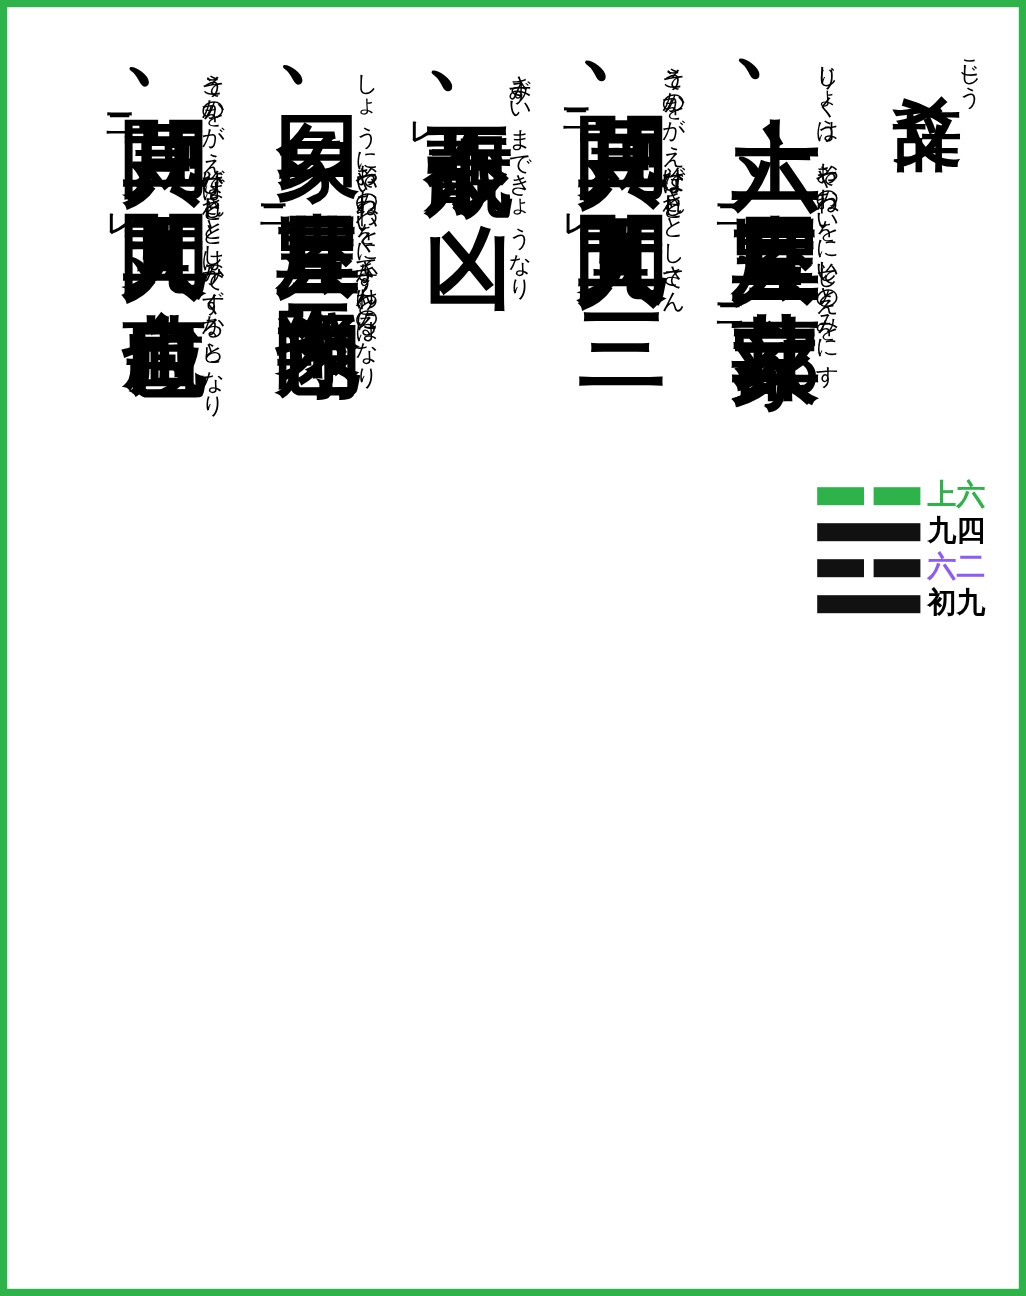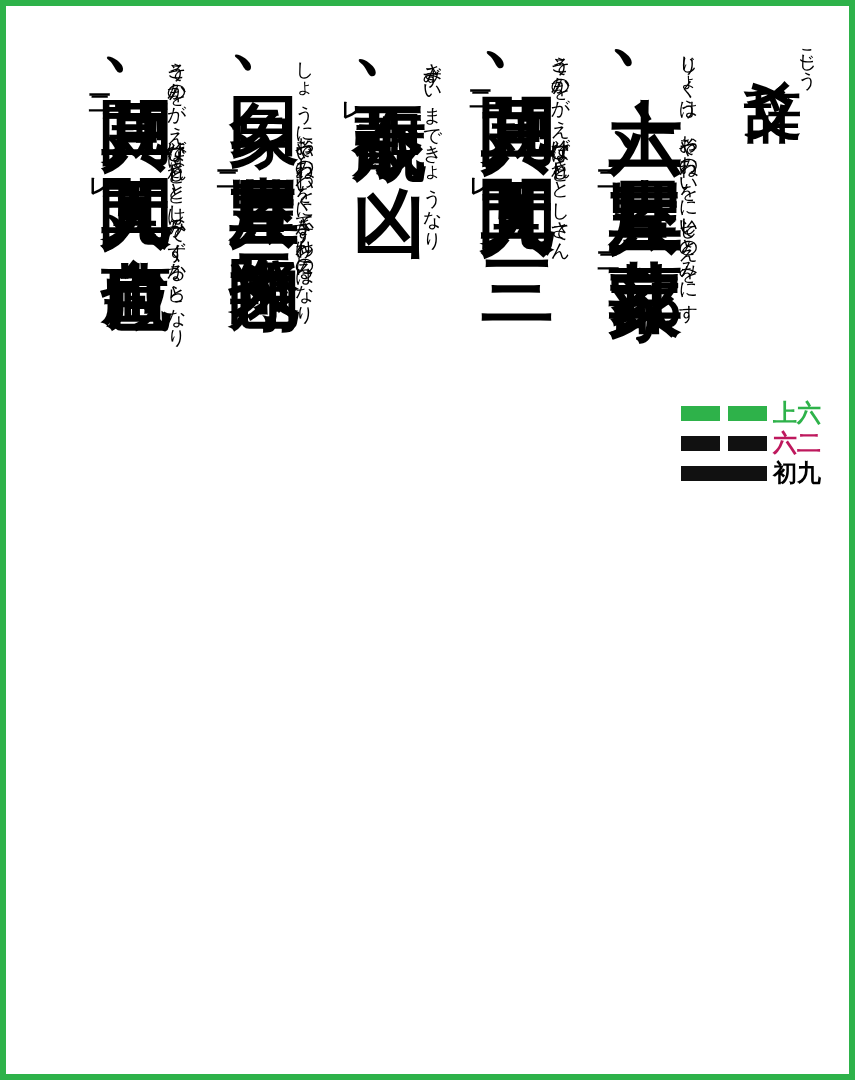--- a/index.html
+++ b/index.html
@@ -152,24 +152,30 @@
     <div id="hexagram">
         <div class="hx-row">
           <div class="hx-lines">
             <div class="seg half" style="background: rgb(46, 178, 74);"></div>
             <div class="seg half" style="background: rgb(46, 178, 74);"></div>
           </div>
           <div class="hx-label" style="color: rgb(46, 178, 74);">上六</div>
         </div>
         <div class="hx-row">
           <div class="hx-lines">
+            <div class="seg full" style="background: rgb(17, 17, 17);"></div>
+          </div>
+          <div class="hx-label" style="color: rgb(0, 0, 0);">九四</div>
+        </div>
+        <div class="hx-row">
+          <div class="hx-lines">
             <div class="seg half" style="background: rgb(17, 17, 17);"></div>
             <div class="seg half" style="background: rgb(17, 17, 17);"></div>
           </div>
-          <div class="hx-label" style="color: #be185d;">六二</div>
+          <div class="hx-label" style="color: #8b5cf6;">六二</div>
         </div>
         <div class="hx-row">
           <div class="hx-lines">
             <div class="seg full" style="background: rgb(17, 17, 17);"></div>
           </div>
           <div class="hx-label" style="color: rgb(0, 0, 0);">初九</div>
         </div>
       </div>
 
   </div>

